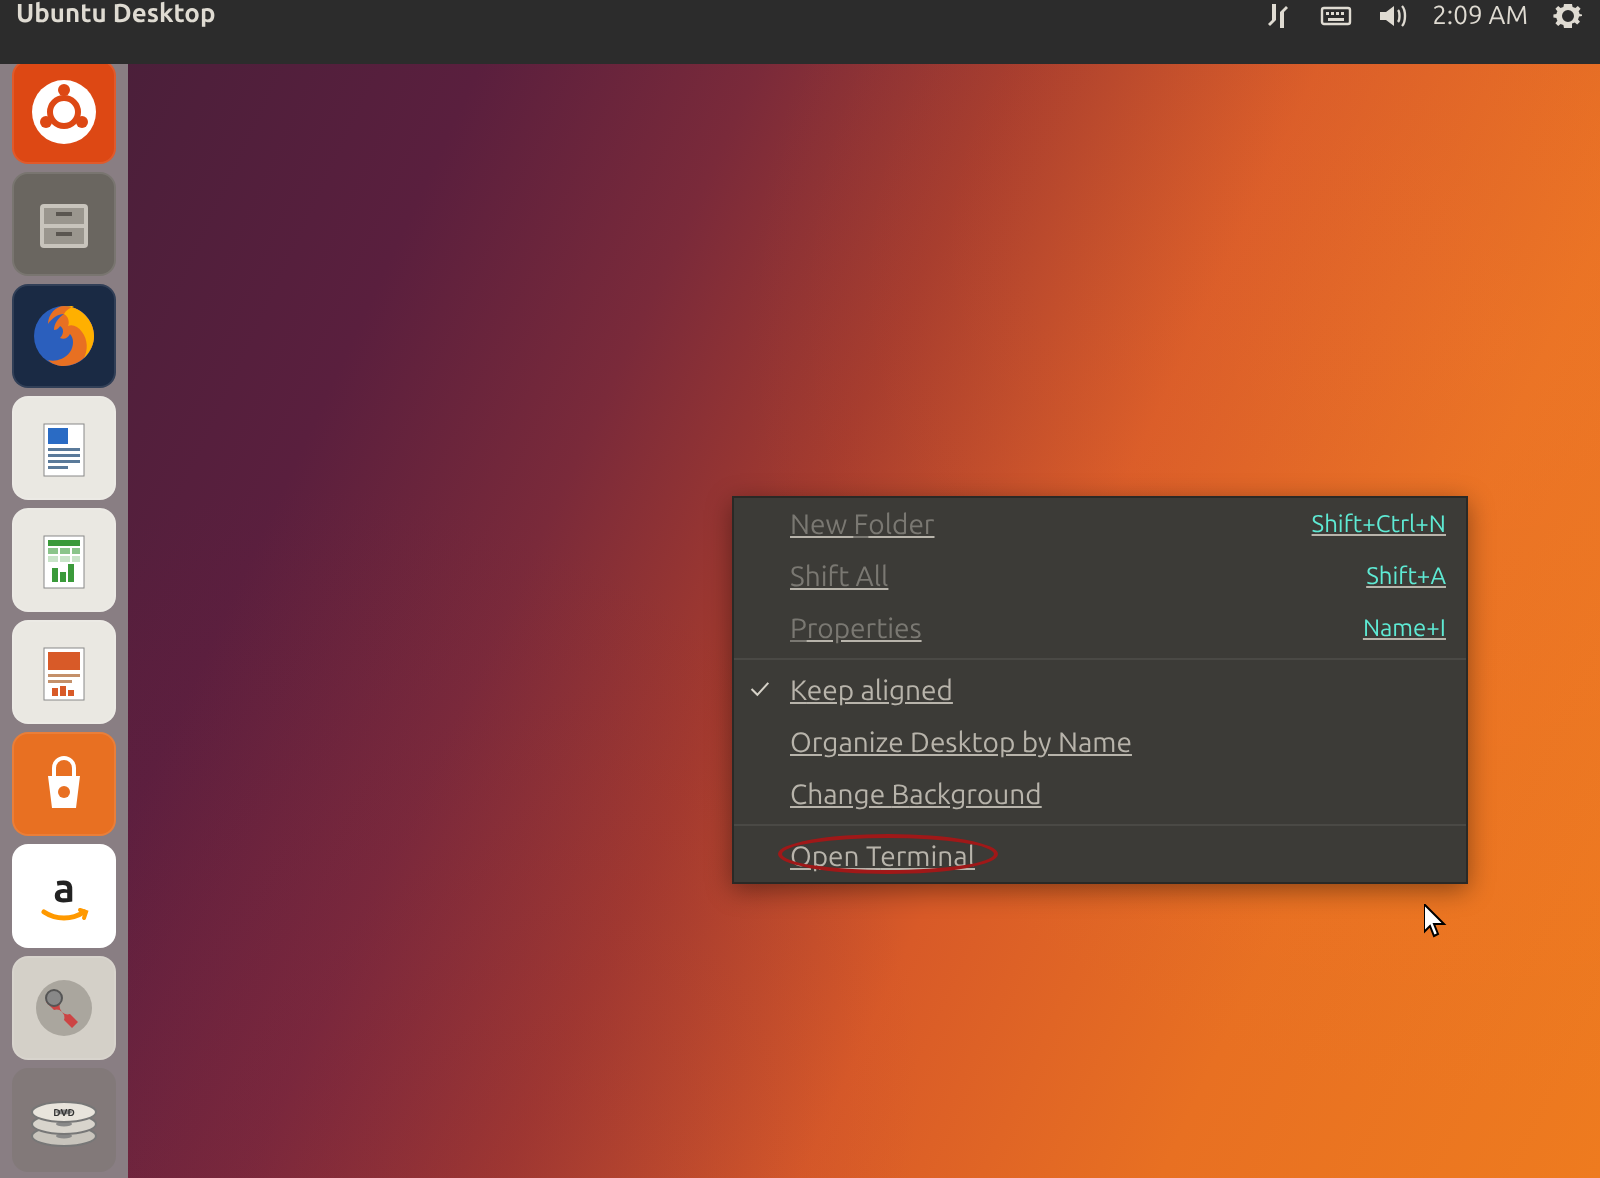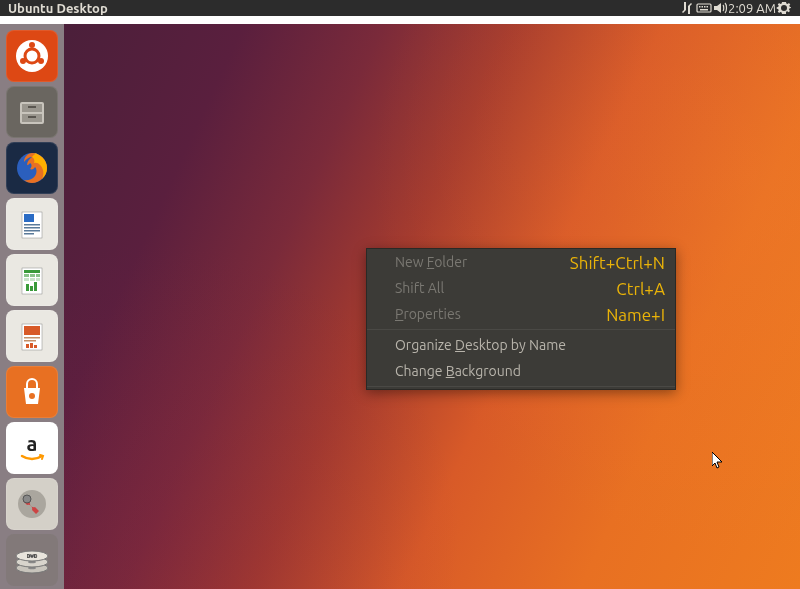--- a/index.html
+++ b/index.html
@@ -1,27 +1,27 @@
 <!DOCTYPE html>
 <html><head>
 <meta charset="utf-8">
 <style>
 * { margin: 0; padding: 0; box-sizing: border-box; font-family: Ubuntu, "Segoe UI", sans-serif; }
 html, body { width: 800px; height: 589px; overflow: hidden; }
 body { position: relative; }
 
 
 .topbar {
-  position: absolute; top: 0; left: 0; right: 0; height: 16px;
+  position: absolute; top: 0; left: 0; right: 0; height: 32px;
   background: #2c2c2c; color: #dfdbd2;
-  display: flex; align-items: center; font-size: 13px;
+  display: flex; align-items: flex-start; font-size: 13px;
   padding: 0 8px; z-index: 100;
 }
 .topbar-left { font-weight: bold; }
-.topbar-right { margin-left: auto; display: flex; align-items: center; }
+.topbar-right { margin-left: auto; display: flex; align-items: center; gap: 12px; }
 .indicator { display: flex; align-items: center; color: #dfdbd2; }
 .indicator svg { width: 16px; height: 16px; fill: #dfdbd2; }
 
 
 .launcher {
   position: absolute; top: 24px; left: 0; bottom: 0; width: 64px;
   background: rgba(40, 20, 30, 0.55);
   display: flex; flex-direction: column; align-items: center;
   padding-top: 6px; gap: 4px; z-index: 50;
 }
@@ -52,33 +52,33 @@
   top: -300px; right: -400px;
 }
 .desktop::after {
   width: 700px; height: 700px; border-radius: 50%;
   background: radial-gradient(circle, rgba(120,30,70,0.25) 0%, transparent 60%);
   bottom: -300px; left: -250px;
 }
 
 
 .context-menu {
-  position: absolute; top: 248px; left: 366px; width: 310px;
+  position: absolute; top: 248px; left: 366px; width: 368px;
   background: #3c3b37; border: 1px solid #2a2926;
   box-shadow: 0 3px 12px rgba(0,0,0,0.4);
-  z-index: 200; font-size: 14px; color: #b8b4ab;
+  z-index: 200; font-size: 14px; color: #b8b4ab; text-decoration: underline;
 }
 .menu-item {
   display: flex; align-items: center; padding: 4px 10px 4px 28px;
   position: relative; height: 26px;
 }
 .menu-item.disabled { color: #7a7872; }
 .menu-item .label { }
 .menu-item .label u { text-decoration: underline; }
-.menu-item .accel { margin-left: auto; color: #eab308; font-size: 17px; }
+.menu-item .accel { margin-left: auto; color: #5eead4; font-size: 12px; }
 .menu-sep { height: 1px; background: #4a4945; margin: 2px 0; }
 .menu-check::before {
   content: "✓"; position: absolute; left: 8px; top: 4px; color: #d6d2c8;
 }
 .highlight-oval {
   position: absolute; border: 2px solid #a01818; border-radius: 50%;
   width: 110px; height: 20px; left: 22px; top: 2px; pointer-events: none;
 }
 
 
@@ -223,33 +223,40 @@
 
 <div class="desktop"></div>
 
 <div class="context-menu">
   <div class="menu-item disabled">
     <span class="label">New <u>F</u>older</span>
     <span class="accel">Shift+Ctrl+N</span>
   </div>
   <div class="menu-item disabled">
     <span class="label">Shift All</span>
-    <span class="accel">Ctrl+A</span>
+    <span class="accel">Shift+A</span>
   </div>
   <div class="menu-item disabled">
     <span class="label"><u>P</u>roperties</span>
     <span class="accel">Name+I</span>
   </div>
   <div class="menu-sep"></div>
+  <div class="menu-item menu-check">
+    <span class="label"><u>K</u>eep aligned</span>
+  </div>
   <div class="menu-item">
     <span class="label">Organize <u>D</u>esktop by Name</span>
   </div>
   <div class="menu-item">
     <span class="label">Change <u>B</u>ackground</span>
   </div>
   <div class="menu-sep"></div>
+  <div class="menu-item" style="position:relative">
+    <span class="label">Open <u>T</u>erminal</span>
+    <span class="highlight-oval"></span>
+  </div>
 </div>
 
 <div class="cursor">
   <svg viewBox="0 0 12 18">
       <path d="M0 0v14l3-3 2 5 2-1-2-5h5z" fill="#fff" stroke="#000" stroke-width="1"></path>
     </svg>
 </div>
 
 </body></html>

